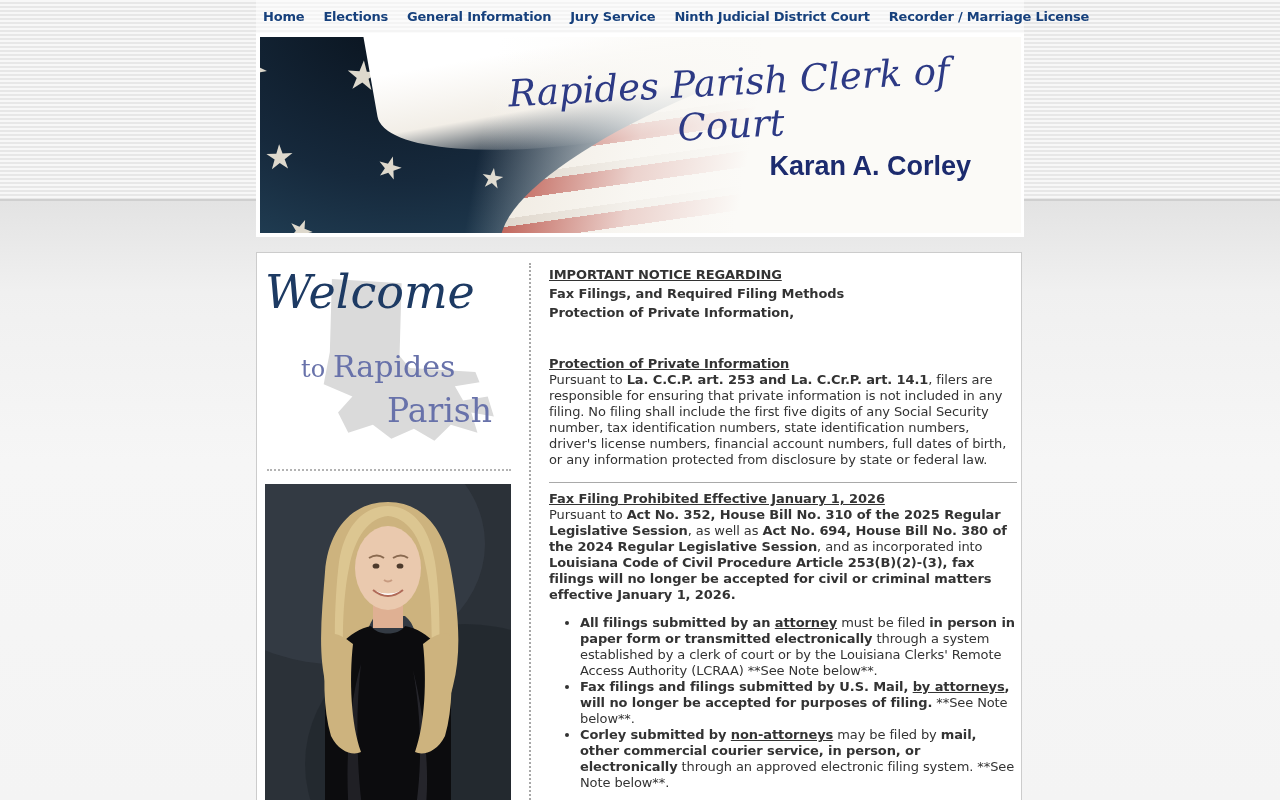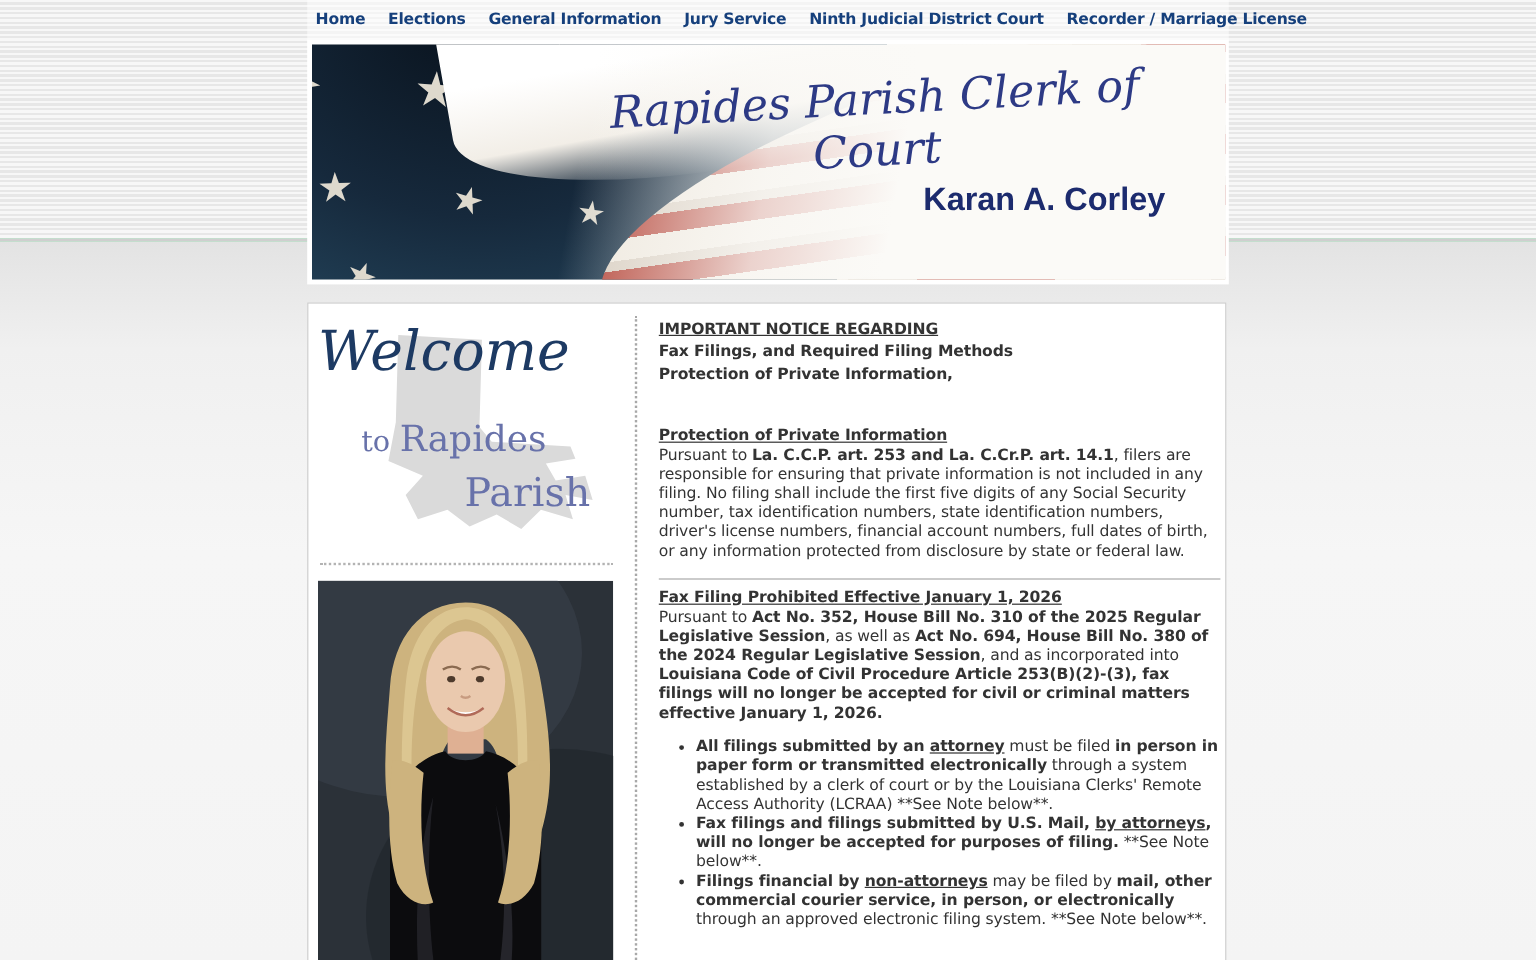--- a/index.html
+++ b/index.html
@@ -1,17 +1,17 @@
 <!DOCTYPE html>
 <html><head>
 <meta charset="utf-8">
 <style>
   html,body{margin:0;padding:0;width:1280px;height:800px;overflow:hidden;
     font-family:"DejaVu Sans","Liberation Sans",sans-serif;}
-  .stage{position:relative;width:1280px;height:800px;background:#22c55e;}
+  .stage{position:relative;width:1280px;height:800px;background:#fde047;}
 
   
   .bg-stripes{position:absolute;left:0;top:0;right:0;height:199px;
     background:repeating-linear-gradient(180deg,#f7f7f7 0 2px,#e7e7e7 2px 4px);
     border-bottom:2px solid #cfcfcf;}
   .bg-lower{position:absolute;left:0;top:201px;right:0;bottom:0;
     background:linear-gradient(180deg,#e3e3e3 0,#f0f0f0 90px,#f6f6f6 260px,#f4f4f4 100%);}
 
   
   .nav{position:absolute;left:256px;top:0;width:768px;height:33px;
@@ -171,17 +171,17 @@
 
       <hr class="hr">
 
       <p class="sec-head">Fax Filing Prohibited Effective January 1, 2026</p>
       <p class="para"><span>Pursuant to </span><span class="rb">Act No. 352, House Bill No. 310 of the 2025 Regular Legislative Session</span><span>, as well as </span><span class="rb">Act No. 694, House Bill No. 380 of the 2024 Regular Legislative Session</span><span>, and as incorporated into </span><span class="rb">Louisiana Code of Civil Procedure Article 253(B)(2)-(3), fax filings will no longer be accepted for civil or criminal matters effective January 1, 2026.</span></p>
 
 
       <ul class="notes">
         <li><span class="rb">All filings submitted by an </span><span class="rb ru">attorney</span><span> must be filed </span><span class="rb">in person in paper form or transmitted electronically</span><span> through a system established by a clerk of court or by the Louisiana Clerks' Remote Access Authority (LCRAA) **See Note below**.</span></li>
         <li><span class="rb">Fax filings and filings submitted by U.S. Mail, </span><span class="rb ru">by attorneys</span><span class="rb">, will no longer be accepted for purposes of filing.</span><span> **See Note below**.</span></li>
-        <li><span class="rb">Filings financial by </span><span class="rb ru">non-attorneys</span><span> may be filed by </span><span class="rb">mail, other commercial courier service, in person, or electronically</span><span> through an approved electronic filing system. **See Note below**.</span></li>
+        <li><span class="rb">Corley submitted by </span><span class="rb ru">non-attorneys</span><span> may be filed by </span><span class="rb">mail, other commercial courier service, in person, or electronically</span><span> through an approved electronic filing system. **See Note below**.</span></li>
       </ul>
     </div>
   </div>
 </div>
 
 </body></html>

